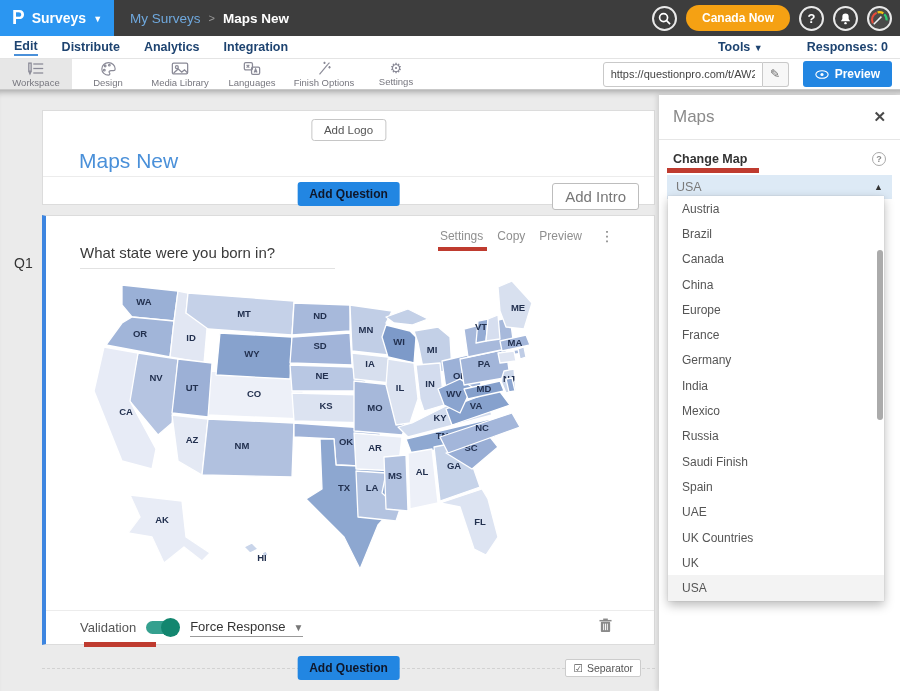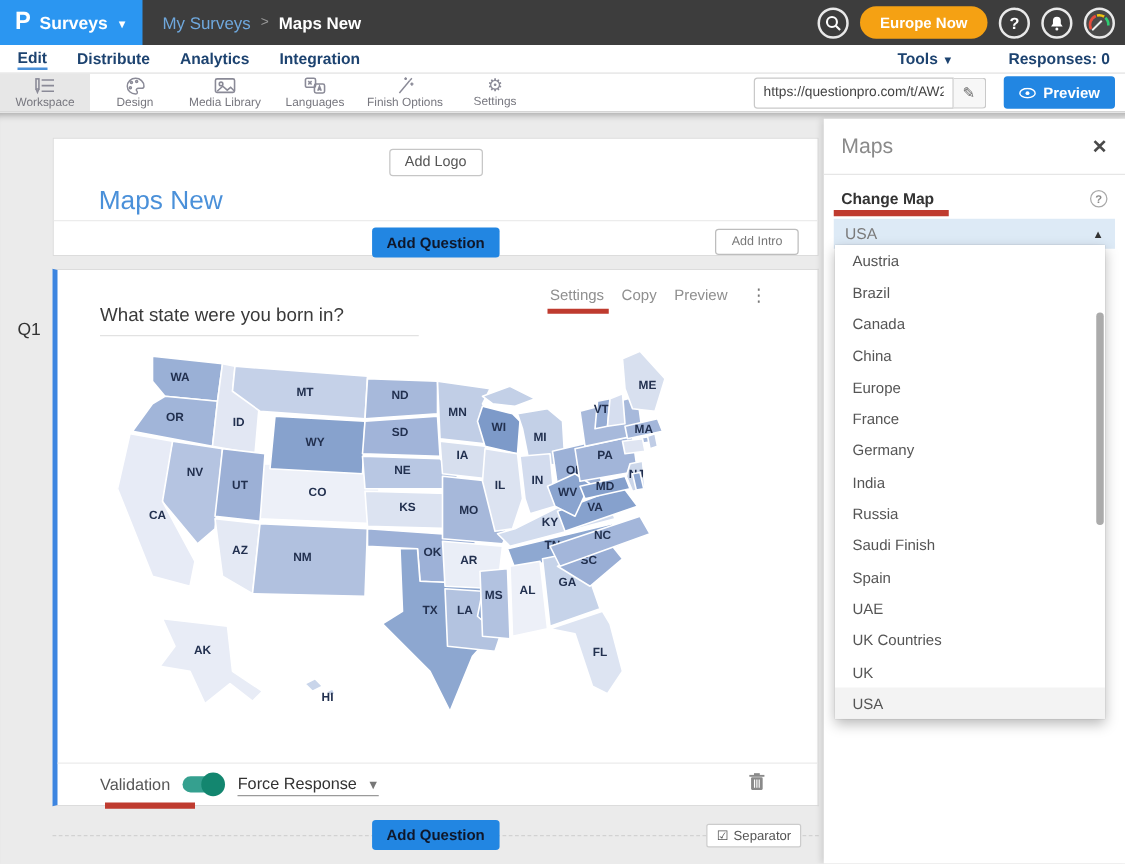--- a/index.html
+++ b/index.html
@@ -45,21 +45,21 @@
   
   .content { position:absolute; left:0; top:90px; width:900px; height:601px; background:#ebebeb; box-shadow: inset 0 7px 6px -5px rgba(0,0,0,.30); }
   .qnum { position:absolute; left:14px; top:165px; font-size:14px; color:#333; }
 
   .header-card { position:absolute; left:42px; top:20px; width:613px; height:95px; background:#fff; border:1px solid #dcdcdc; }
   .addlogo { position:absolute; left:50%; transform:translateX(-50%); top:8px; background:#fff; border:1px solid #c6c6c6; border-radius:3px; padding:4px 12px; font-size:11.5px; color:#555; cursor:pointer; font-family:inherit; }
   .survey-title { position:absolute; left:36px; top:38px; font-size:21px; color:#4a90d9; }
   .hc-divider { position:absolute; left:0; right:0; top:65px; border-top:1px solid #ececec; }
   .btn-blue { background:#2286e2; color:#0f172a; border:none; border-radius:3px; font-size:12px; font-weight:700; padding:5px 12px; cursor:pointer; font-family:inherit; }
   .hc-addq { position:absolute; left:50%; transform:translateX(-50%); top:71px; }
-  .addintro { position:absolute; right:15px; top:72px; background:#fff; border:1px solid #bdbdbd; border-radius:3px; padding:4px 12px; font-size:10px; color:#777; cursor:pointer; font-family:inherit; }
+  .addintro { position:absolute; right:15px; top:72px; background:#fff; border:1px solid #bdbdbd; border-radius:3px; padding:4px 12px; font-size:15px; color:#777; cursor:pointer; font-family:inherit; }
 
   .q-card { position:absolute; left:42px; top:125px; width:613px; height:430px; background:#fff; border:1px solid #dcdcdc; border-left:4px solid #3d85e0; }
   .q-actions { position:absolute; right:40px; top:12px; display:flex; align-items:center; gap:14px; font-size:12px; color:#8f8f8f; }
   .q-actions .act { cursor:pointer; position:relative; }
   .kebab { font-size:14px; color:#777; cursor:pointer; margin-left:4px; }
   .red-under { position:absolute; left:-2px; right:-4px; bottom:-8px; height:4px; background:#bf3b2f; }
   .q-text { display:inline-block; margin:28px 0 0 34px; font-size:15px; color:#3a3a3a; border-bottom:1px solid #e2e2e2; padding:0 60px 7px 0; }
   .mapwrap { margin:10px 0 0 48px; }
   .mapwrap svg text { font-size:9.5px; font-weight:bold; fill:#22304f; }
 
@@ -111,21 +111,21 @@
       <span class="crumb-sep">&gt;</span>
       <span class="crumb-cur">Maps New</span>
     </div>
     <div class="top-right">
       <div class="circ">
         <svg width="13" height="13" viewBox="0 0 14 14">
             <circle cx="6" cy="6" r="4.3" stroke="#fff" stroke-width="1.8" fill="none"></circle>
             <line x1="9.3" y1="9.3" x2="13" y2="13" stroke="#fff" stroke-width="1.8"></line>
           </svg>
       </div>
-      <button class="upgrade">Europe Now</button>
+      <button class="upgrade">Canada Now</button>
       <div class="circ">?</div>
       <div class="circ">
         <svg width="13" height="13" viewBox="0 0 14 14">
             <path d="M7,1.5 a3.4,3.4 0 0 1 3.4,3.4 v2.6 l1.6,2.5 h-10 l1.6,-2.5 v-2.6 a3.4,3.4 0 0 1 3.4,-3.4 z" fill="#fff"></path>
             <circle cx="7" cy="12" r="1.3" fill="#fff"></circle>
           </svg>
       </div>
       <div class="circ avatar">
         <svg width="21" height="21" viewBox="0 0 22 22">
             <path d="M4,16 A8,8 0 0 1 8,5" stroke="#e74c3c" stroke-width="2.2" fill="none"></path>
@@ -383,20 +383,21 @@
       <div class="dropdown">
         <div id="map-options">
             <div class="opt">Austria</div>
             <div class="opt">Brazil</div>
             <div class="opt">Canada</div>
             <div class="opt">China</div>
             <div class="opt">Europe</div>
             <div class="opt">France</div>
             <div class="opt">Germany</div>
             <div class="opt">India</div>
+            <div class="opt">Mexico</div>
             <div class="opt">Russia</div>
             <div class="opt">Saudi Finish</div>
             <div class="opt">Spain</div>
             <div class="opt">UAE</div>
             <div class="opt">UK Countries</div>
             <div class="opt">UK</div>
             <div class="opt selected">USA</div>
           </div>
         <div class="dd-scroll"></div>
       </div>

